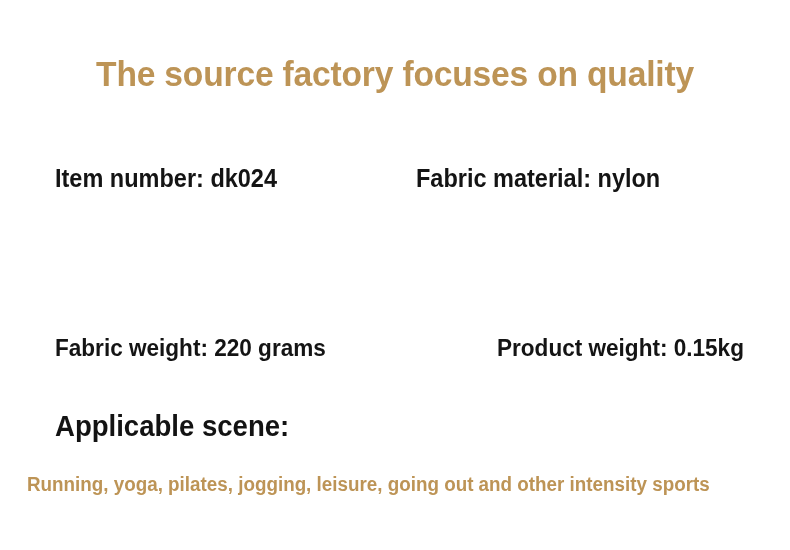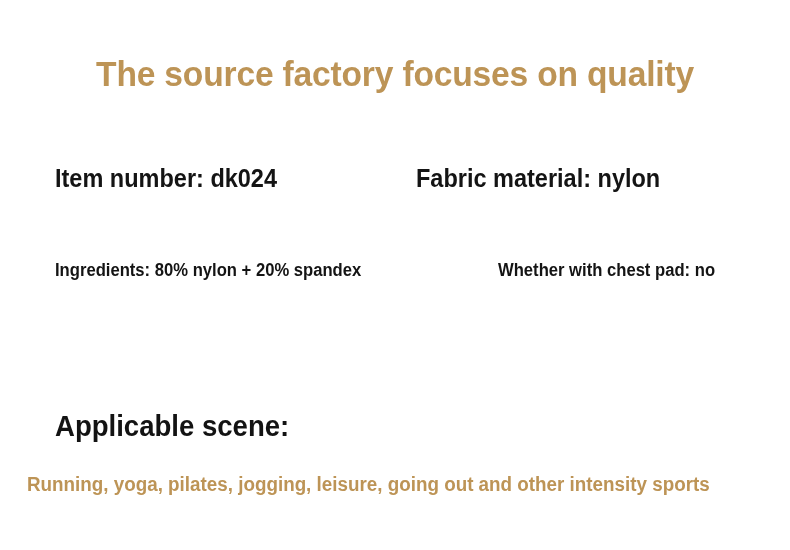--- a/index.html
+++ b/index.html
@@ -103,23 +103,23 @@
 
 <div class="card">
 
   <div class="title">The source factory focuses on quality</div>
 
   <div class="spec-row row-1">
     <div class="cell cell-left">Item number: dk024</div>
     <div class="cell cell-right">Fabric material: nylon</div>
   </div>
 
-  <div class="spec-row row-2">
-    <div class="cell cell-left">Ingredients: 80% nylon + 20% spandex</div>
-    <div class="cell cell-right">Whether with chest pad: no</div>
+
+  <div class="spec-row row-3">
+    <div class="cell cell-left">Fabric weight: 220 grams</div>
+    <div class="cell cell-right">Product weight: 0.15kg</div>
   </div>
-
 
   <div class="scene-heading">Applicable scene:</div>
 
   <div class="scene-list">Running, yoga, pilates, jogging, leisure, going out and other intensity sports</div>
 
 </div>
 
 </body></html>

